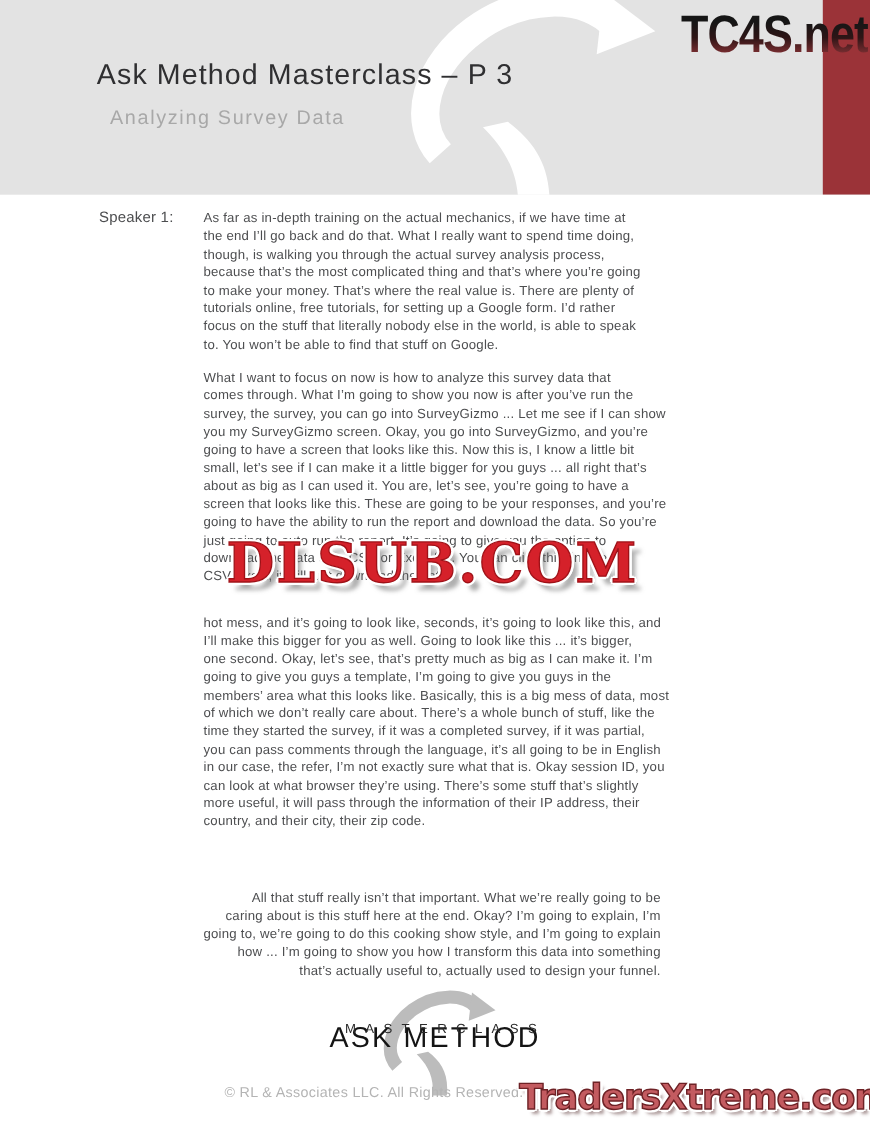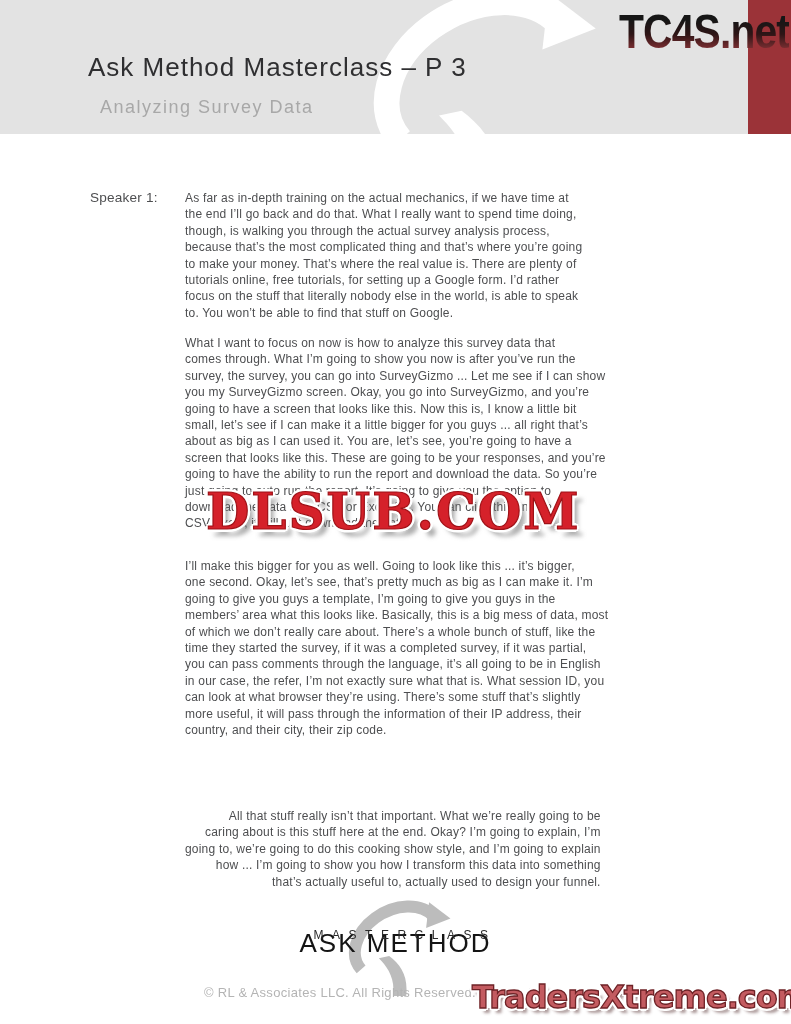--- a/index.html
+++ b/index.html
@@ -1,21 +1,21 @@
 <!DOCTYPE html>
 <html><head>
 <meta charset="utf-8">
 <style>
   html,body{margin:0;padding:0;background:#ffffff;}
   .page{
     position:relative;width:791px;height:1024px;background:#ffffff;overflow:hidden;
     font-family:"Liberation Sans",sans-serif;
   }
   
-  .header{position:absolute;left:0;top:0;width:791px;height:134px;background:#e3e3e3;overflow:hidden;}
+  .header{position:absolute;left:0;top:0;width:791px;height:177px;background:#e3e3e3;overflow:hidden;}
   .header-swirl{position:absolute;left:315px;top:-12px;width:345px;height:210px;z-index:1;}
   .red-bar{position:absolute;right:0;top:0;width:43px;height:177px;background:#9b3338;z-index:2;}
   .doc-title{
     position:absolute;left:88px;top:52px;z-index:3;
     font-size:26px;font-weight:300;letter-spacing:1px;color:#2f2f31;white-space:pre;
   }
   .doc-subtitle{
     position:absolute;left:88px;top:97px;z-index:3;
     font-size:18px;font-weight:300;letter-spacing:1.5px;color:#a8a8a8;white-space:pre;margin-left:12px;
   }
@@ -105,28 +105,29 @@
       <div class="tline">going to have a screen that looks like this. Now this is, I know a little bit</div>
       <div class="tline">small, let’s see if I can make it a little bigger for you guys ... all right that’s</div>
       <div class="tline">about as big as I can used it. You are, let’s see, you’re going to have a</div>
       <div class="tline">screen that looks like this. These are going to be your responses, and you’re</div>
       <div class="tline">going to have the ability to run the report and download the data. So you’re</div>
       <div class="tline">just going to auto run the report. It’s going to give you the option to</div>
       <div class="tline">download the data as a CSV or Excel file. You can click this link here,</div>
       <div class="tline">CSV Excel, it will just download the data.</div>
     </div>
   <div id="para-3" class="para">
+      <div class="tline">hot mess, and it’s going to look like, seconds, it’s going to look like this, and</div>
       <div class="tline">I’ll make this bigger for you as well. Going to look like this ... it’s bigger,</div>
       <div class="tline">one second. Okay, let’s see, that’s pretty much as big as I can make it. I’m</div>
       <div class="tline">going to give you guys a template, I’m going to give you guys in the</div>
       <div class="tline">members’ area what this looks like. Basically, this is a big mess of data, most</div>
       <div class="tline">of which we don’t really care about. There’s a whole bunch of stuff, like the</div>
       <div class="tline">time they started the survey, if it was a completed survey, if it was partial,</div>
       <div class="tline">you can pass comments through the language, it’s all going to be in English</div>
-      <div class="tline">in our case, the refer, I’m not exactly sure what that is. What session ID, you</div>
+      <div class="tline">in our case, the refer, I’m not exactly sure what that is. Okay session ID, you</div>
       <div class="tline">can look at what browser they’re using. There’s some stuff that’s slightly</div>
       <div class="tline">more useful, it will pass through the information of their IP address, their</div>
       <div class="tline">country, and their city, their zip code.</div>
     </div>
   <div id="para-4" class="para">
       <div class="tline">All that stuff really isn’t that important. What we’re really going to be</div>
       <div class="tline">caring about is this stuff here at the end. Okay? I’m going to explain, I’m</div>
       <div class="tline">going to, we’re going to do this cooking show style, and I’m going to explain</div>
       <div class="tline">how ... I’m going to show you how I transform this data into something</div>
       <div class="tline">that’s actually useful to, actually used to design your funnel.</div>

